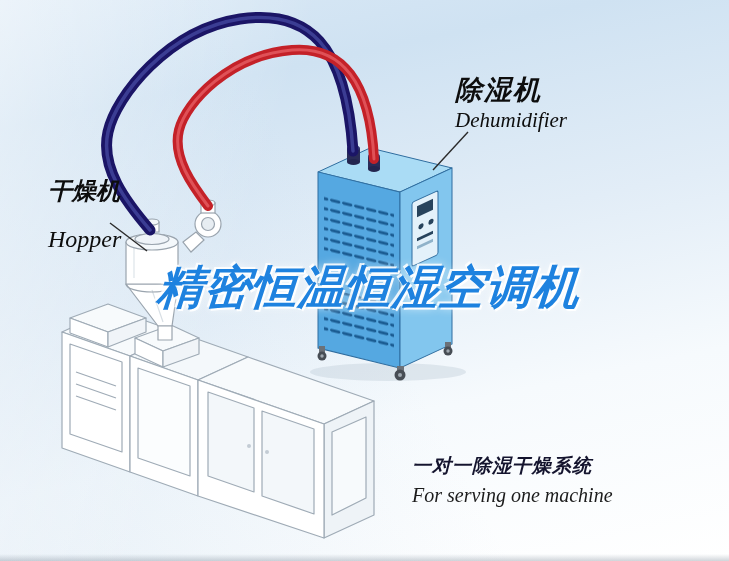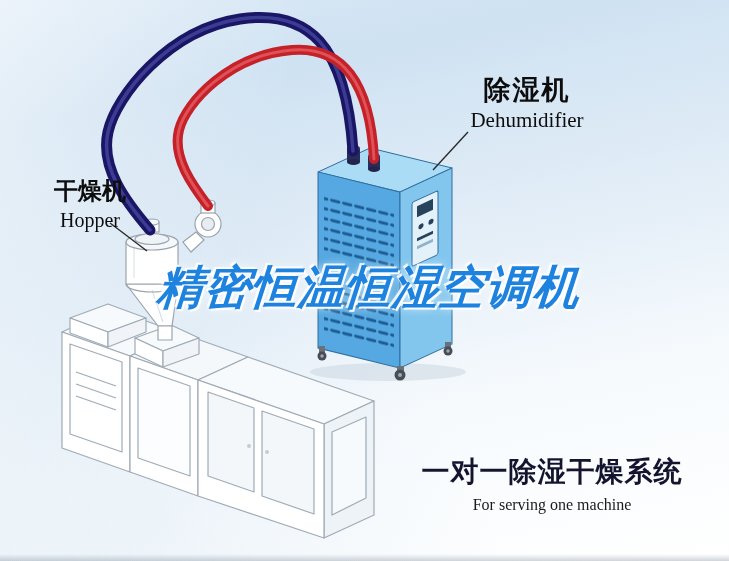--- a/index.html
+++ b/index.html
@@ -10,32 +10,32 @@
   .canvas::before { content:""; position:absolute; inset:0; z-index:0; pointer-events:none;
     background:linear-gradient(108deg,rgba(255,255,255,.55) 0%,rgba(255,255,255,0) 35%),
                linear-gradient(62deg,rgba(164,196,224,.20) 0%,rgba(255,255,255,0) 50%); }
   .canvas::after { content:""; position:absolute; left:0; right:0; bottom:0; height:7px; z-index:6; pointer-events:none;
     background:linear-gradient(to bottom,rgba(110,125,140,0),rgba(110,125,140,.32)); }
   .scene { position:absolute; left:0; top:0; z-index:1; }
   .watermark { position:absolute; left:157px; top:257px; z-index:3; white-space:nowrap;
     font-size:46px; font-weight:bold; font-style:italic; letter-spacing:1px; color:#1e82df;
     transform:skewX(-4deg);
     text-shadow:2px 2px 0 rgba(255,255,255,.95), -2px -2px 0 rgba(255,255,255,.85), 0 0 10px rgba(255,255,255,.9); }
-  .label { position:absolute; z-index:4; text-align:center; color:#0d0d0d; }
+  .label { position:absolute; z-index:4; color:#0d0d0d;font-style:italic; }
   .label .cn { font-weight:bold; }
   .label .en { font-family:"Liberation Serif", serif; }
   .label-dryer { left:48px; top:175px; width:84px; }
   .label-dryer .cn { font-size:24px; }
-  .label-dryer .en { font-size:20px; margin-top:2px; }
+  .label-dryer .en { font-size:24px; margin-top:19px; }
   .label-dehu { left:455px; top:72px; width:144px; }
   .label-dehu .cn { font-size:27px; letter-spacing:2px; }
   .label-dehu .en { font-size:21px; margin-top:0; }
   .caption { left:412px; top:453px; width:280px; }
-  .caption .cn { font-size:28px; color:#14142e; letter-spacing:1px; }
-  .caption .en { font-size:16px; color:#1b1b1b; margin-top:5px; }
+  .caption .cn { font-size:19px; color:#14142e; letter-spacing:1px; }
+  .caption .en { font-size:20px; color:#1b1b1b; margin-top:5px; }
 </style>
 </head>
 <body>
 
 <div class="canvas">
 
   <svg class="scene" width="729" height="561" viewBox="0 0 729 561">
     <defs>
       <pattern id="ventPat" width="12" height="10" patternUnits="userSpaceOnUse">
         <line x1="1.5" y1="5" x2="9" y2="5" stroke="#1b5c92" stroke-width="2.8" stroke-linecap="round"></line>

